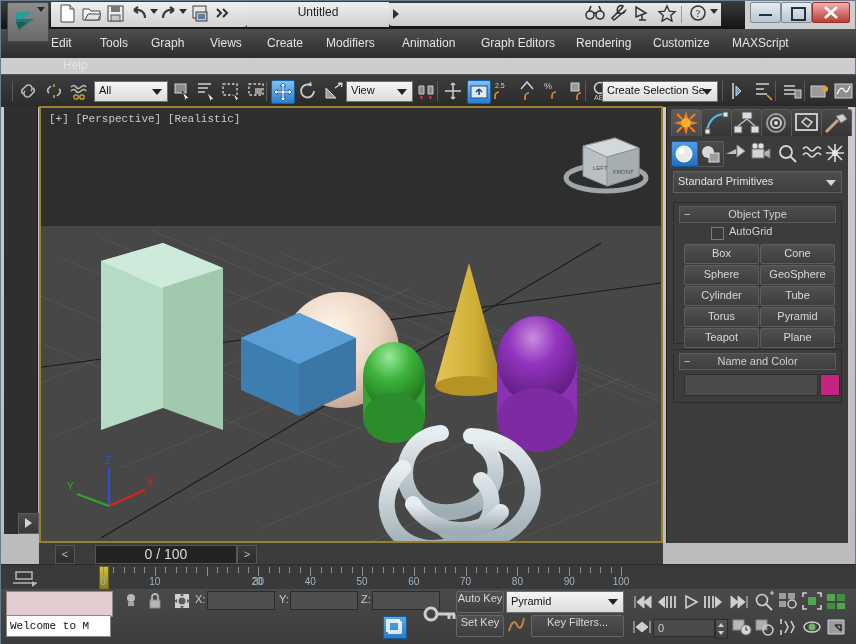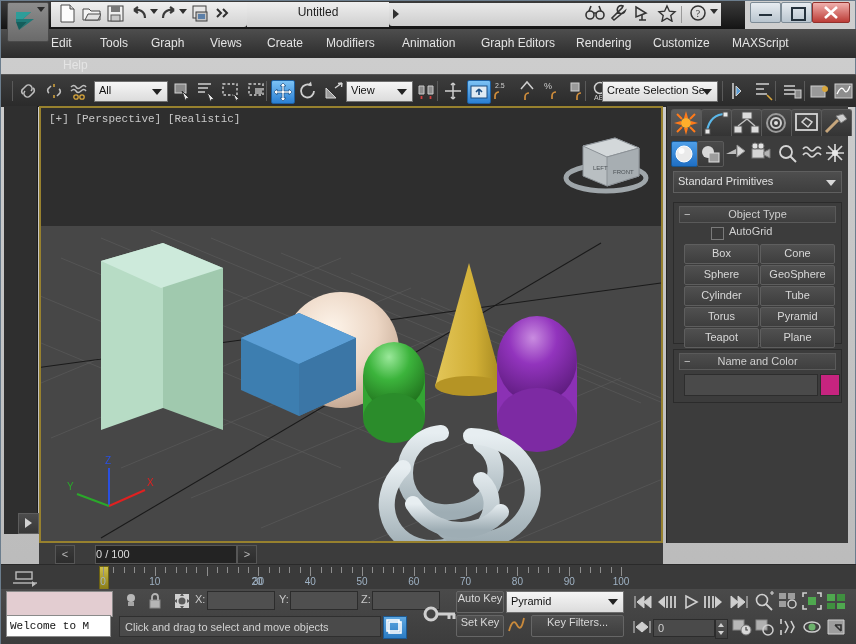--- a/index.html
+++ b/index.html
@@ -93,21 +93,21 @@
             text-align:center;line-height:17px;cursor:pointer;}
   .chk{position:absolute;width:11px;height:11px;background:#3a3a3a;border:1px solid #7a7a7a;cursor:pointer;}
   .namefield{position:absolute;background:#4a4a4a;border:1px solid #2d2d2d;}
   .colorsw{position:absolute;border:1px solid #2d2d2d;cursor:pointer;}
 
   
   .timeslider{position:absolute;left:38px;top:542px;width:624px;height:21px;background:#3c3c3c;}
   .ts-btn{position:absolute;top:2px;width:18px;height:17px;background:linear-gradient(#3a3a3a,#2d2d2d);
           border:1px solid #565656;font-size:11px;color:#b9b9b9;text-align:center;line-height:16px;cursor:pointer;}
   .ts-field{position:absolute;left:56px;top:2px;width:140px;height:17px;background:#232323;
-            border:1px solid #565656;font-size:11px;color:#dcdcdc;line-height:16px;cursor:pointer;}
+            border:1px solid #565656;font-size:14px;color:#dcdcdc;text-align:center;line-height:16px;cursor:pointer;}
   .trackbar{position:absolute;left:0;top:563px;width:856px;height:25px;background:#3a3a3a;
             border-top:1px solid #2a2a2a;}
   .tick{position:absolute;top:2px;width:1px;background:#8e8e8e;}
   .tlabel{position:absolute;top:11px;font-size:10px;color:#9fb2c4;transform:translateX(-50%);}
   .tmarker{position:absolute;left:98px;top:1px;width:8px;height:22px;
            background:linear-gradient(#cfc04a,#8a7c18);border:1px solid #6d6213;}
 
   
   .statusbar{position:absolute;left:0;top:588px;width:856px;height:56px;
              background:linear-gradient(#4a4a4a,#3c3c3c);}
@@ -700,21 +700,20 @@
     <div class="coordlbl" style="left:278px">Y:</div>
     <div class="coordfield" style="left:289px"></div>
     <div class="coordlbl" style="left:360px">Z:</div>
     <div class="coordfield" style="left:371px"></div>
 
     <svg style="position:absolute;left:418px;top:2px;width:42px;height:46px">
       <circle cx="12" cy="23" r="6" fill="none" stroke="#cfcfcf" stroke-width="3"></circle>
       <path d="M18,23 h18 M30,23 v5 M35,23 v5" stroke="#cfcfcf" stroke-width="3"></path>
     </svg>
 
-    <div class="prompt">Click and drag to select and move objects</div>
     <div style="position:absolute;left:382px;top:27px;width:22px;height:21px;background:linear-gradient(#5ea7e0,#2b7cc4);border:1px solid #1c5a93;cursor:pointer">
       <svg viewBox="0 0 22 21" style="width:22px;height:21px">
         <rect x="5" y="5" width="12" height="11" fill="none" stroke="#fff" stroke-width="1.6"></rect>
         <rect x="3" y="3" width="12" height="11" fill="none" stroke="#fff" stroke-width="1.6"></rect>
       </svg>
     </div>
 
     <div class="akey" style="left:455px;top:2px;width:46px;height:20px">Auto Key</div>
     <div class="akey" style="left:455px;top:26px;width:46px;height:20px">Set Key</div>
     <div class="combo" style="left:505px;top:2px;width:116px;height:20px">

